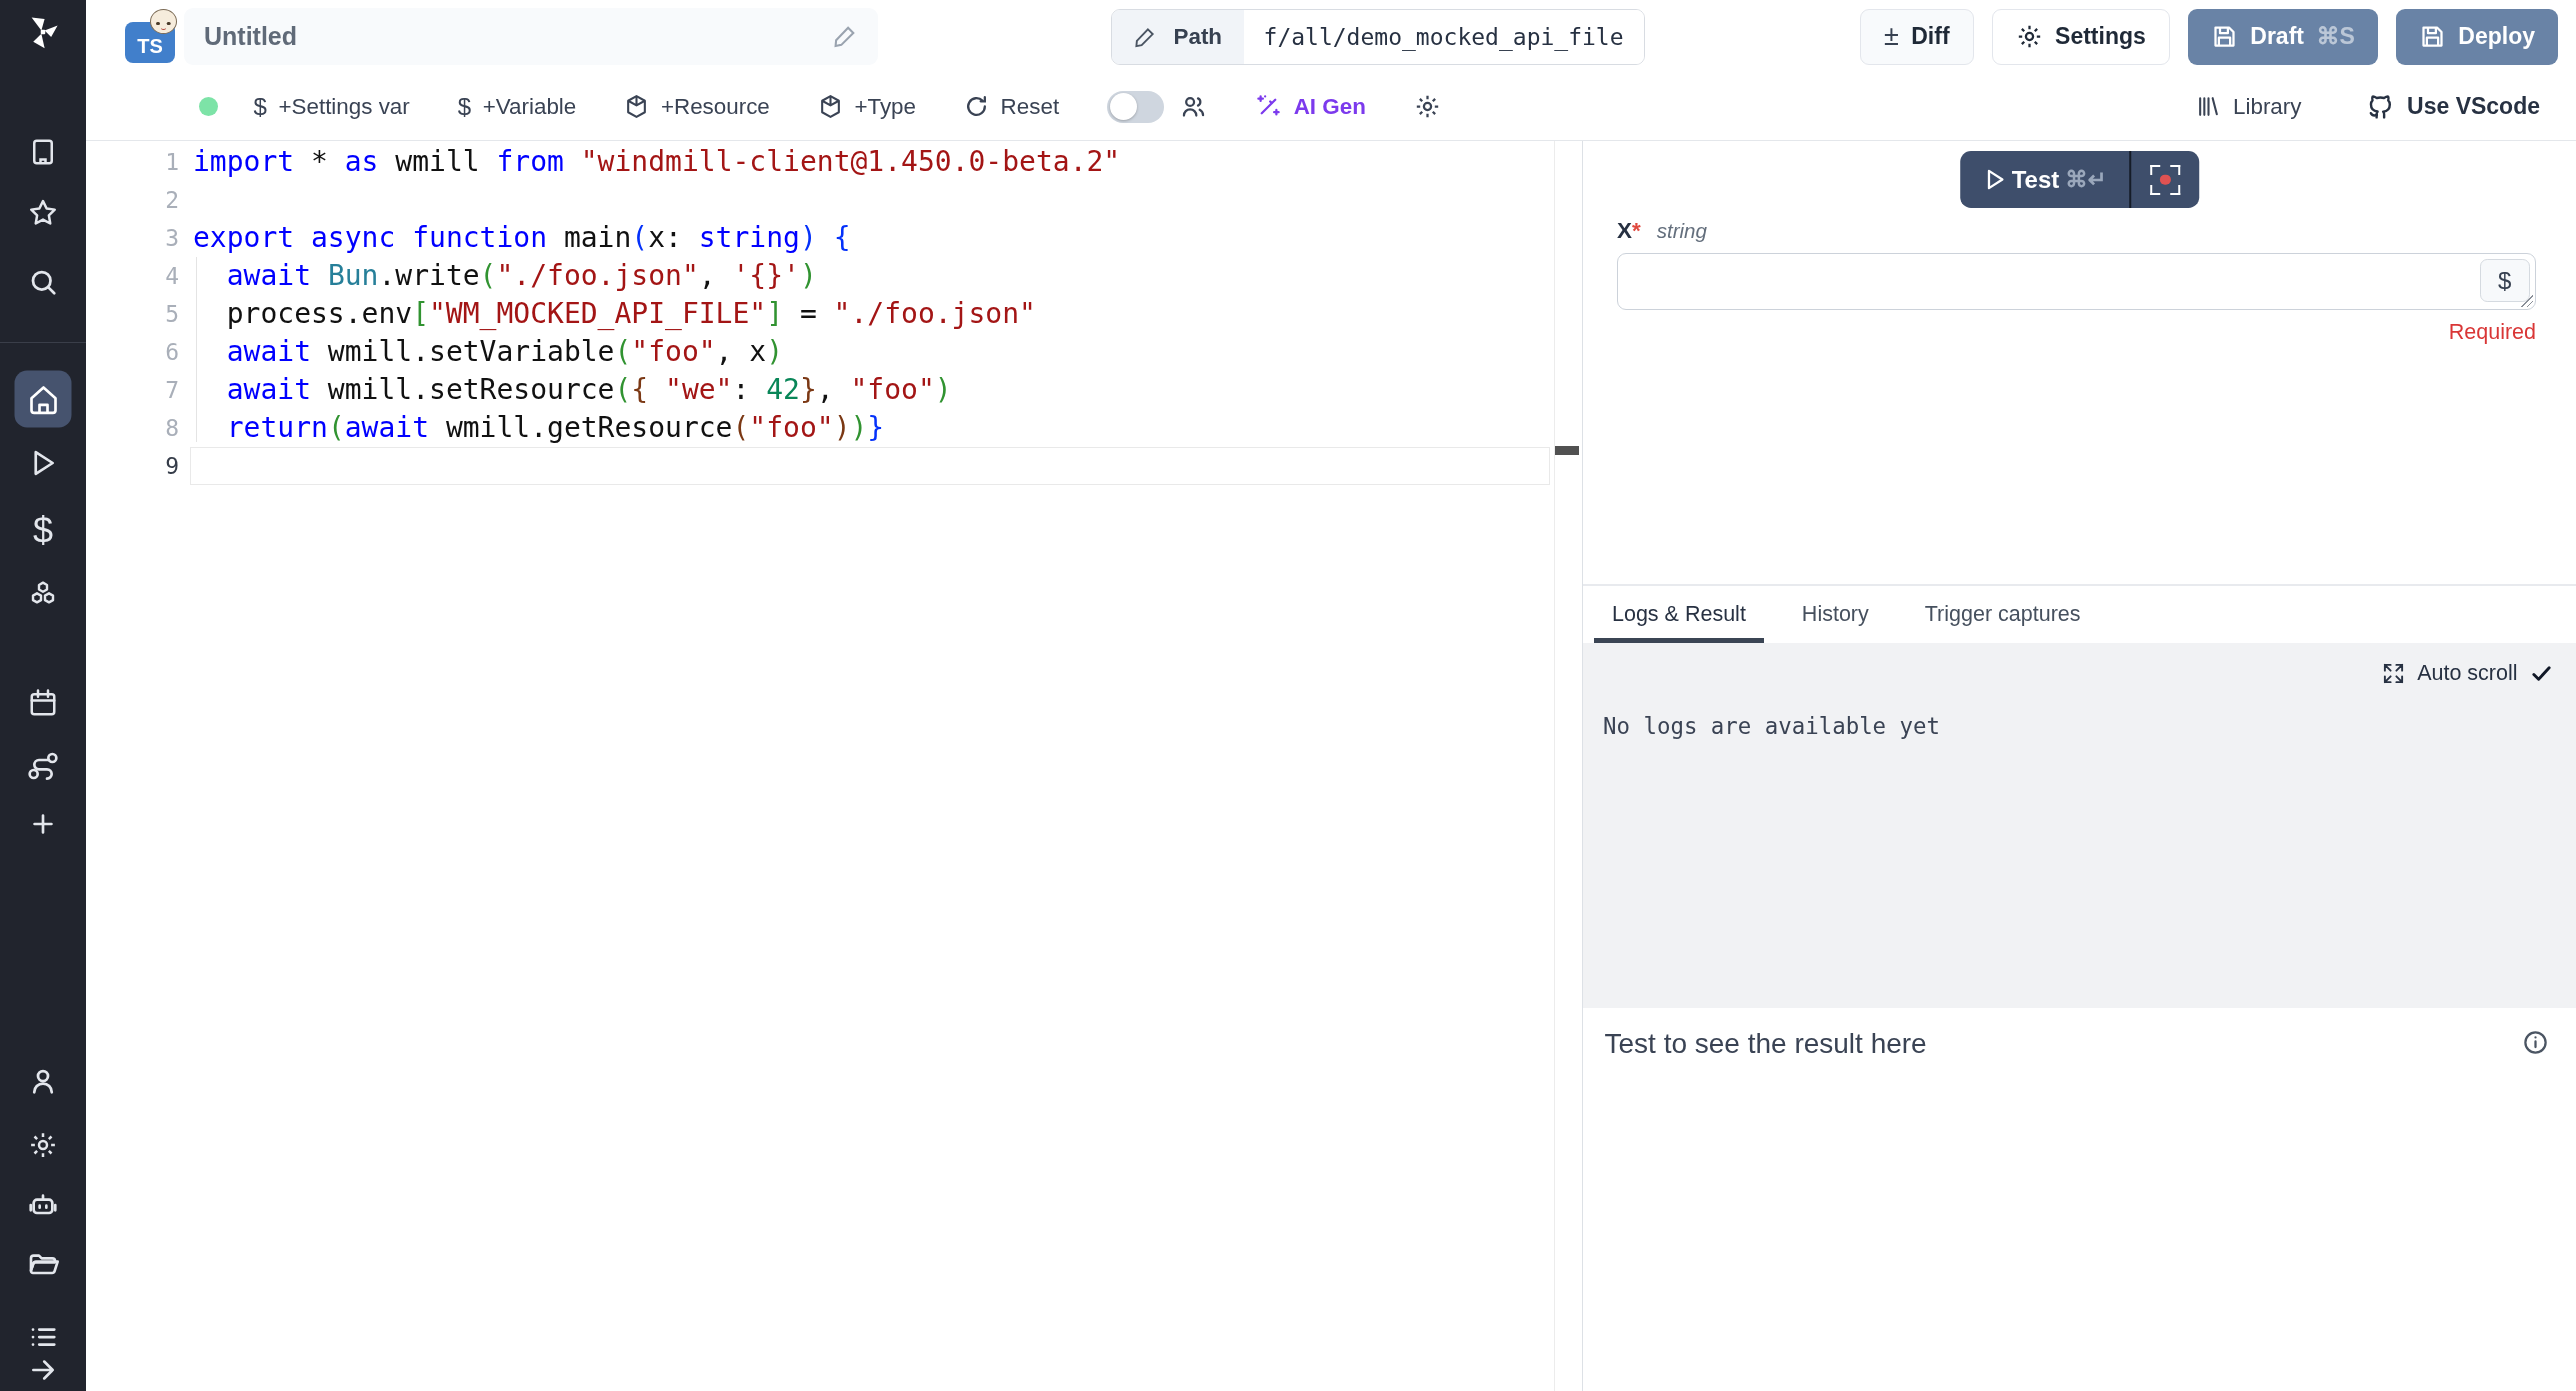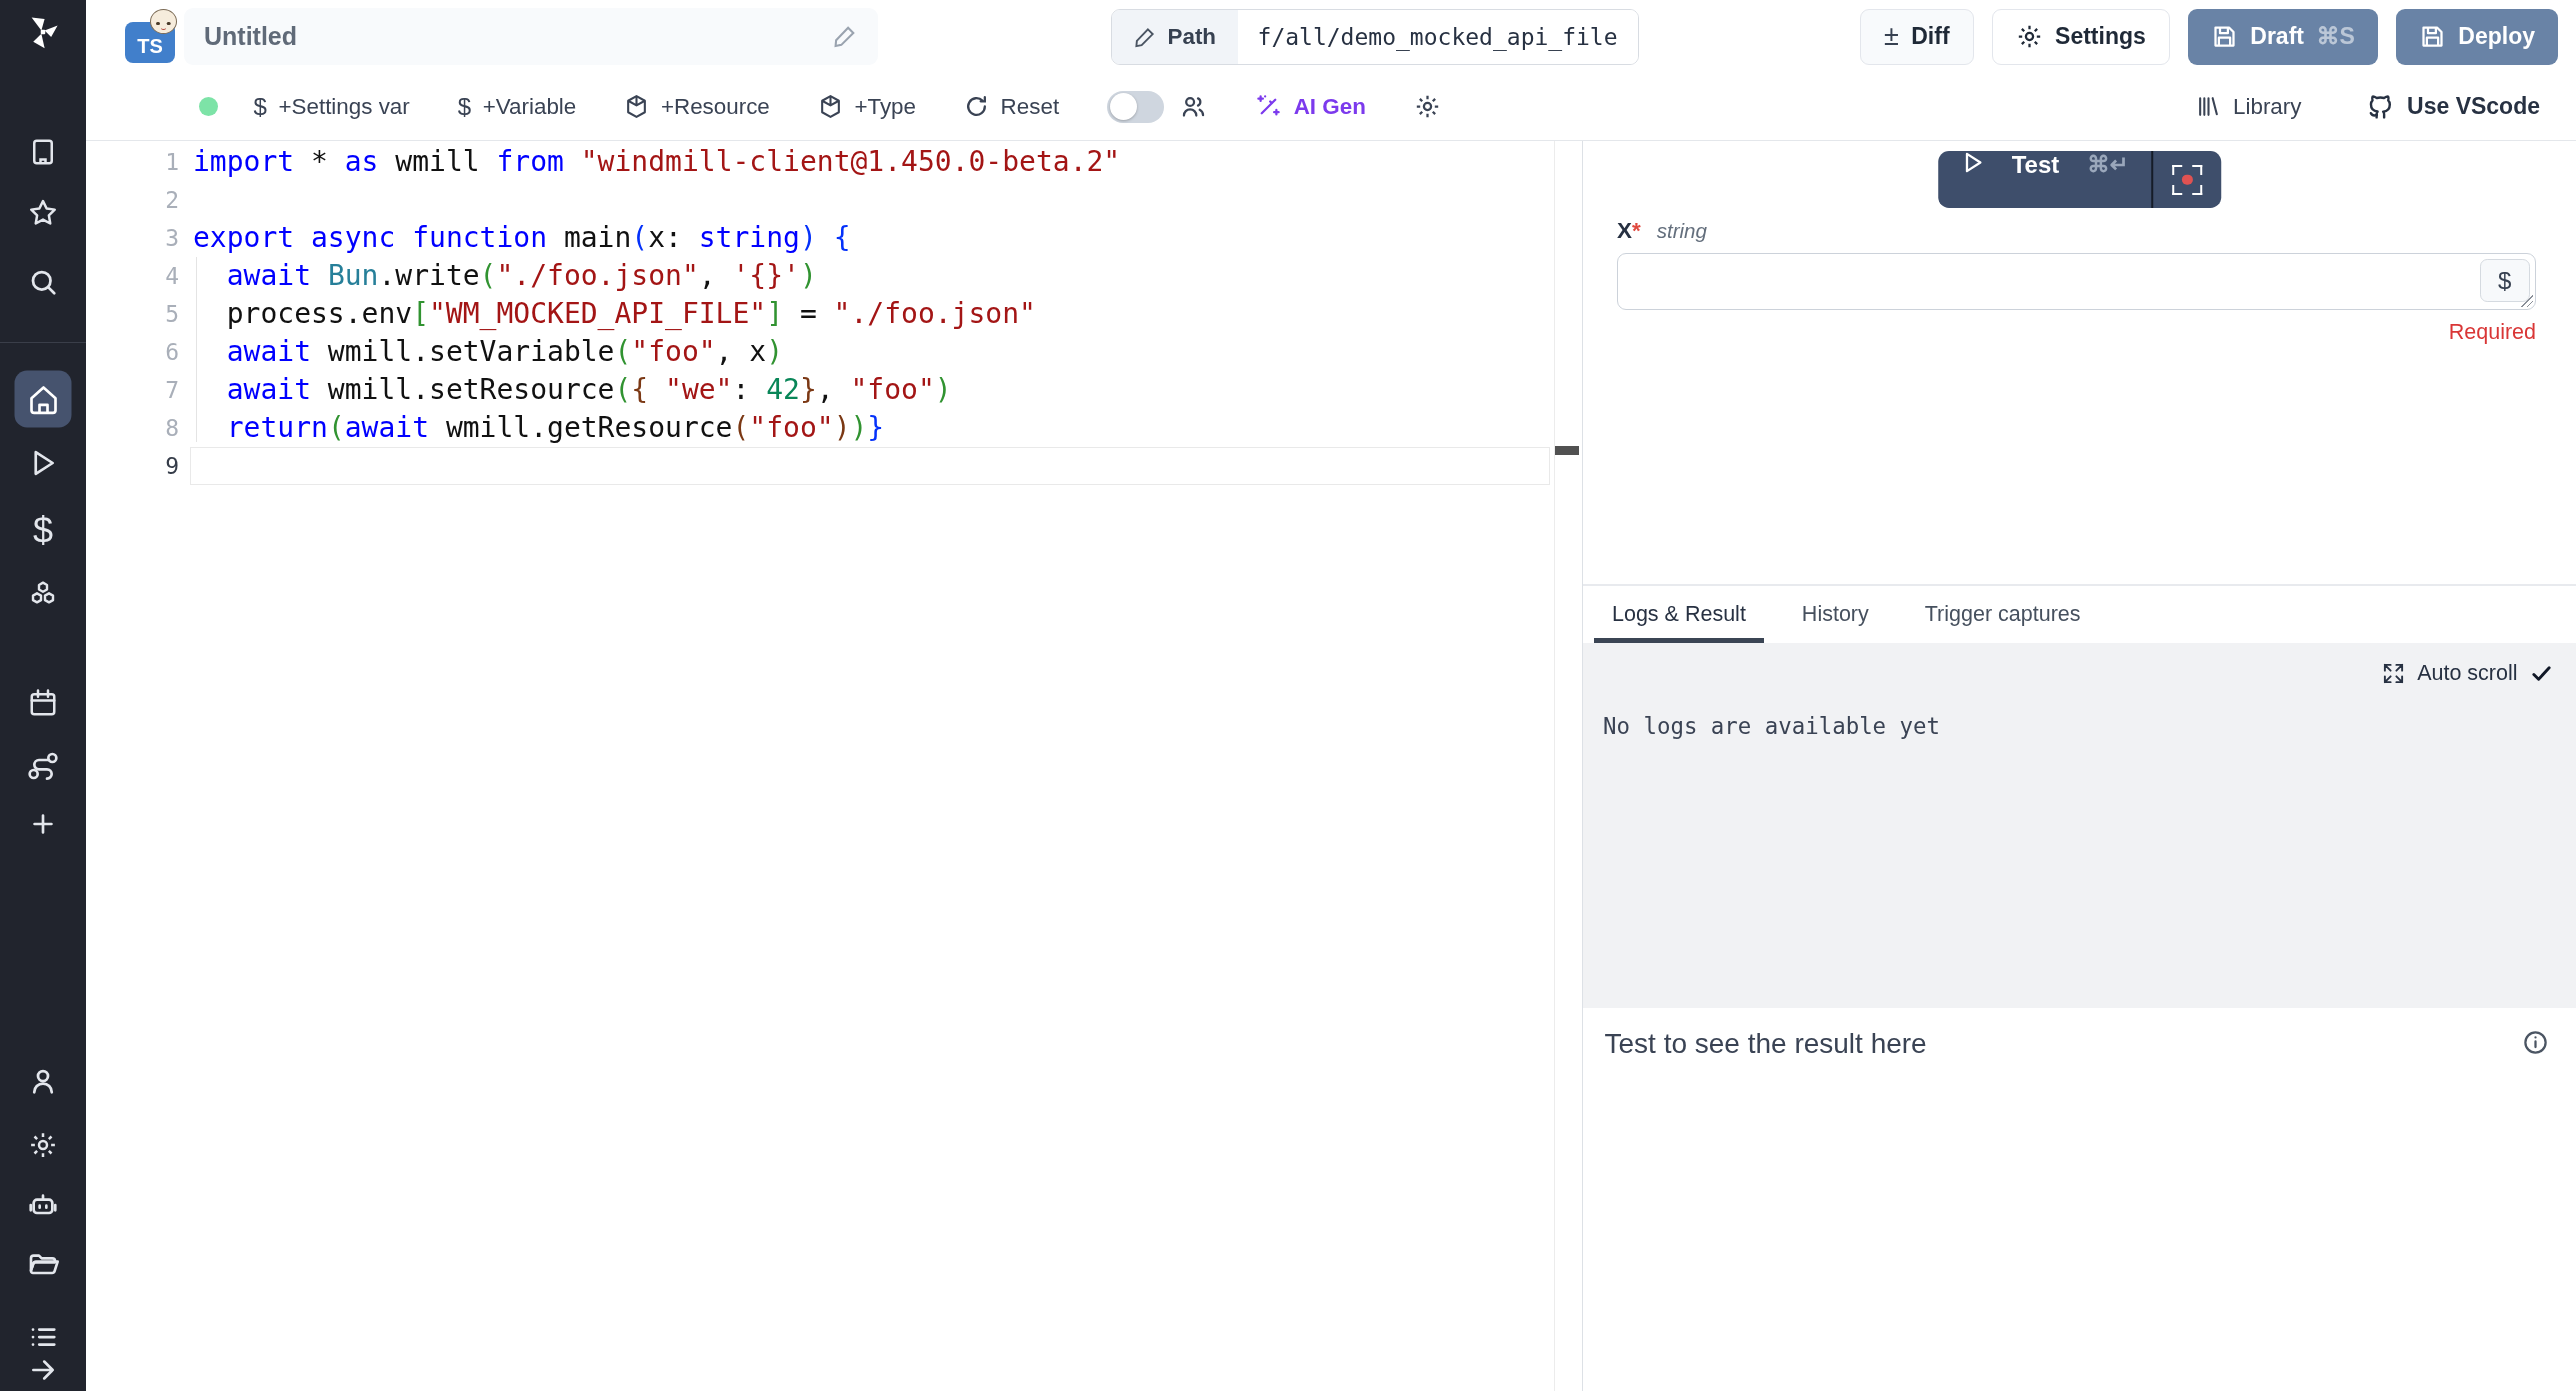--- a/index.html
+++ b/index.html
@@ -22,21 +22,21 @@
   .topbar { height: 73px; display: flex; align-items: center; padding: 0 18px 0 39px; background:#fff; position:relative; }
   .ts-badge { position: relative; width: 41px; height: 48px; margin-right: 18px; flex:0 0 auto; }
   .ts-sq { position:absolute; left:0; top:9px; width:50px; height:41px; background:#417fcb; border-radius:8px; color:#fff; font-weight:700; font-size:20px; display:flex; align-items:flex-end; justify-content:center; padding-bottom:5px; }
   .bun { position:absolute; right:-10.7px; top:-3.6px; width:27px; height:25px; background:#f6ecdc; border:1.8px solid #7a6a55; border-radius:50%; }
   .bun::before { content:""; position:absolute; left:5.4px; top:11.6px; width:3.6px; height:3.6px; background:#4a3b2a; border-radius:50%; box-shadow: 10.7px 0 0 #4a3b2a; }
   .bun::after { content:""; position:absolute; left:10px; top:15px; width:5.4px; height:3.6px; border-bottom:1.8px solid #b0453a; border-radius:0 0 5.4px 5.4px; }
   .title-input { width: 694px; height: 57px; background:#f8fafc; border-radius:9px; display:flex; align-items:center; padding:0 20px; }
   .title-input .t { font-size: 25px; font-weight: 600; color:#606a78; flex:1; }
   .pencil { color:#9aa3af; }
   .path-group { display:flex; align-items:stretch; height:56px; border:1.8px solid #d8dce2; border-radius:9px; overflow:hidden; margin-left: 233px; }
-  .path-label { display:flex; align-items:center; gap:11px; background:#f1f4f8; padding:0 21.5px; font-size:22.4px; font-weight:600; color:#374151; }
+  .path-label { display:flex; align-items:center; gap:17px; background:#f1f4f8; padding:0 21.5px; font-size:22.4px; font-weight:600; color:#374151; }
   .path-value { display:flex; align-items:center; background:#fff; padding:0 20px; font-family:"DejaVu Sans Mono", monospace; font-size:23px; color:#273142;text-align:center; }
   .topbar .spacer { flex:1; }
   .btn { height:56px; border-radius:9px; display:inline-flex; align-items:center; gap:12.5px; font-size:23px; font-weight:600; padding:0 23px; cursor:pointer; }
   .btn-light { background:#f8fafc; border:1.8px solid #e3e6ec; color:#1f2937; }
   .btn-white { background:#fff; border:1.8px solid #e3e6ec; color:#1f2937; }
   .btn-slate { background:#6983a6; border:none; color:#fff; }
   .btn + .btn { margin-left: 18px; }
   .kbd-dim { color:rgba(255,255,255,.55); font-weight:600; }
   .pm { font-size:27px; font-weight:400; color:#374151; line-height:1; }
 
@@ -65,21 +65,21 @@
   .indent-guide { position:absolute; left:110px; top:116px; height:185px; width:0; border-left:0.9px solid #e4e4e4; }
   .tk-kw{color:#0000ff} .tk-str{color:#a31515} .tk-type{color:#267f99} .tk-num{color:#098658}
   .tk-b1{color:#0431fa} .tk-b2{color:#319331} .tk-b3{color:#7b3814} .tk-pl{color:#111}
   .ruler-line { position:absolute; right:27px; top:0; bottom:0; width:0; border-left:0.9px solid #ececec; }
   .ruler-mark { position:absolute; right:2.7px; top:305px; width:24px; height:9px; background:#515151; }
 
   
   .rpanel { flex:1; border-left:1.8px solid #dde1e6; display:flex; flex-direction:column; min-width:0; }
   .r-top { height:443px; position:relative; background:#fff; }
   .test-wrap { position:absolute; left:50%; transform:translateX(-50%); top:10px; display:flex; height:57px; border-radius:10.7px; overflow:hidden; background:#3e4e6b; }
-  .test-main { display:flex; align-items:flex-start; gap:28px; padding:0 23px; color:#fff; font-size:24px; font-weight:700; cursor:pointer; }
+  .test-main { display:flex; align-items:center; gap:6px; padding:0 23px; color:#fff; font-size:24px; font-weight:700; cursor:pointer; }
   .test-kbd { color:#9aa7bb; font-weight:600; font-size:22.4px; }
   .test-sep { width:1.8px; background:#151c28; }
   .test-capture { width:68px; display:flex; align-items:center; justify-content:center; cursor:pointer; }
   .cap-icon { position:relative; width:30px; height:30px; }
   .cap-icon i { position:absolute; width:10px; height:10px; border:2.7px solid #fff; }
   .cap-icon i.tl{left:0;top:0;border-right:none;border-bottom:none;}
   .cap-icon i.tr{right:0;top:0;border-left:none;border-bottom:none;}
   .cap-icon i.bl{left:0;bottom:0;border-right:none;border-top:none;}
   .cap-icon i.br{right:0;bottom:0;border-left:none;border-top:none;}
   .cap-icon .dot { position:absolute; left:50%; top:50%; transform:translate(-50%,-50%); width:10.7px; height:10.7px; border-radius:50%; background:#e05252; }

